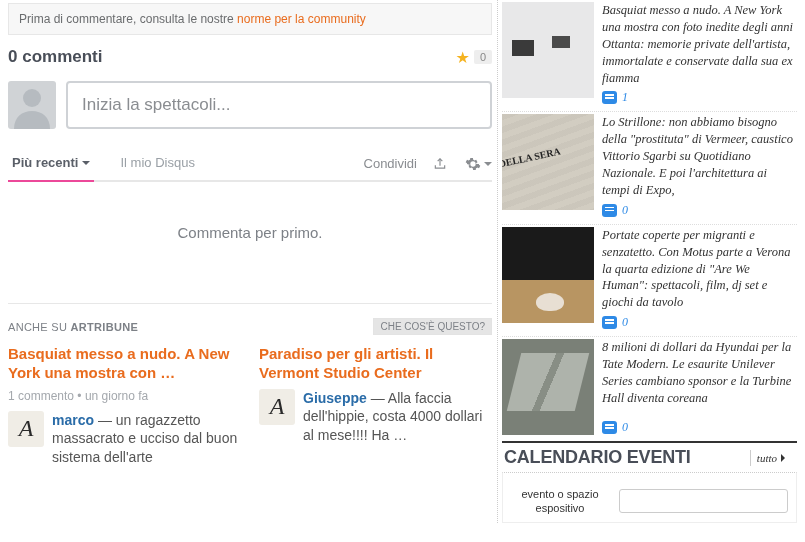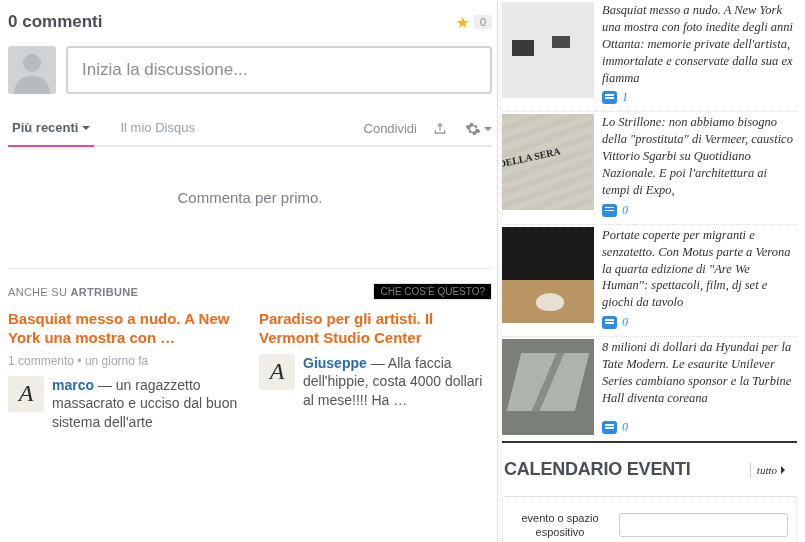--- a/index.html
+++ b/index.html
@@ -33,21 +33,21 @@
 .gear { color: #8a8d91; display: flex; align-items: center; gap: 3px; }
 
 
 .empty { text-align: center; color: #7d8187; font-size: 15px; margin: 28px 0 62px 0; }
 
 
 .also { border-top: 1px solid #e7e7e7; padding-top: 14px; }
 .also-head { display: flex; align-items: center; margin-bottom: 10px; }
 .also-head-l { font-size: 11px; color: #7d8187; letter-spacing: .3px; }
 .also-head-l strong { font-weight: bold; }
-.also-head-r { font-size: 10px; color: #7d8187; background: #000000; border: 1px solid #e3e3e3; padding: 2px 6px; margin-left: auto; cursor: pointer; }
+.also-head-r { font-size: 10px; color: #7d8187; background: #e5e5e5; border: 1px solid #e3e3e3; padding: 2px 6px; margin-left: auto; cursor: pointer; }
 .also-grid { display: flex; gap: 18px; }
 .also-card { flex: 1; }
 .also-title { color: #e96c1e; font-weight: bold; font-size: 15px; line-height: 1.25; margin-bottom: 6px; text-decoration: none; display: block; }
 .also-meta { font-size: 12px; color: #a4a8ad; margin-bottom: 8px; }
 .also-body { display: flex; gap: 8px; }
 .also-avatar { width: 36px; height: 36px; background: #f0ede6; border-radius: 3px; display: flex; align-items: center; justify-content: center; font-family: Georgia, serif; font-size: 24px; font-style: italic; color: #2a2a2a; flex-shrink: 0; }
 .also-text { font-size: 14px; line-height: 1.35; color: #555; }
 .also-user { color: #2a6ca8; font-weight: 600; }
 
 
@@ -56,21 +56,21 @@
 .sb-thumb { width: 92px; height: 96px; background: linear-gradient(135deg,#d4d4d4,#bcbcbc); flex-shrink: 0; margin-right: 8px; position: relative; overflow: hidden; }
 .sb-right { flex: 1; display: flex; flex-direction: column; }
 .sb-title { font-family: Georgia, 'Times New Roman', serif; font-style: italic; font-size: 12.5px; line-height: 1.35; color: #333; margin-bottom: 4px; }
 .sb-comm { display: flex; align-items: center; gap: 5px; margin-top: auto; }
 .sb-bubble { width: 15px; height: 13px; background: #2e8ae6; border-radius: 3px; position: relative; }
 .sb-bubble:after { content: ""; position: absolute; bottom: -3px; left: 4px; border: 3px solid transparent; border-top-color: #2e8ae6; }
 .sb-bubble:before { content: ""; position: absolute; left: 3px; top: 3px; width: 9px; height: 1.5px; background: #fff; box-shadow: 0 3px 0 #fff; }
 .sb-count { color: #2e8ae6; font-family: Georgia, serif; font-style: italic; font-size: 12px; }
 
 
-.cal-head { border-top: 2px solid #333; display: flex; align-items: center; padding: 16px 2px; }
+.cal-head { border-top: 2px solid #333; display: flex; align-items: center; padding: 4px 2px; }
 .cal-title { font-family: 'Arial Narrow', Arial, sans-serif; font-weight: bold; font-size: 18px; letter-spacing: -0.2px; font-stretch: condensed; }
 .cal-tutto { margin-left: auto; font-family: Georgia, serif; font-style: italic; font-size: 11px; color: #333; padding: 2px 6px; border-left: 1px solid #ccc; display: flex; align-items: center; gap: 4px; }
 .cal-form { border: 1px solid #eee; border-top: 1px dotted #ccc; padding: 14px 8px 6px 8px; display: flex; align-items: center; gap: 10px; }
 .cal-label { width: 120px; text-align: center; font-size: 11px; color: #333; line-height: 1.3; }
 .cal-input { flex: 1; border: 1px solid #ccc; border-radius: 3px; height: 24px; padding: 0 6px; font-size: 12px; }
 
 .chev { display: inline-block; width: 0; height: 0; border: 4px solid transparent; border-top-color: currentColor; transform: translateY(2px); }
 .tri-r { display: inline-block; width: 0; height: 0; border: 4px solid transparent; border-left-color: #333; }
 
 
@@ -82,35 +82,38 @@
 .th3 { background: linear-gradient(180deg,#1a1a1a 55%,#b89562 55%); }
 .th3:after { content:""; position:absolute; left:34px; bottom:12px; width:28px; height:18px; background:#e8dfd3; border-radius:50% 50% 45% 45%; }
 .th4 { background: #7a8077; }
 .th4:after { content:""; position:absolute; left:12px; top:14px; width:68px; height:58px; background: linear-gradient(100deg,#aeb3ab 0 45%, #888e85 45% 55%, #aeb3ab 55%); transform: skewX(-14deg); }
 </style>
 </head>
 <body>
 
 <div class="page">
   <div class="left">
+    <div class="notice">
+      <span>Prima di commentare, consulta le nostre </span><a href="#">norme per la community</a>
+    </div>
 
     <div class="chead">
       <div class="chead-title">0 commenti</div>
       <span class="star">★</span>
       <span class="starcount">0</span>
     </div>
 
     <div class="compose">
       <div class="avatar">
         <svg viewBox="0 0 48 48">
             <circle cx="24" cy="17" r="9" fill="#b6bbc0"></circle>
             <path d="M6 48c0-12 8-18 18-18s18 6 18 18" fill="#b6bbc0"></path>
           </svg>
       </div>
-      <div class="textbox">Inizia la discussione...</div>
+      <div class="textbox">Inizia la spettacoli...</div>
     </div>
 
     <div class="tabs">
       <div class="tab active">
         <span>Più recenti</span>
         <span class="chev"></span>
       </div>
       <div class="tab">Il mio Disqus</div>
       <div class="tabs-spacer"></div>
       <div class="share">

